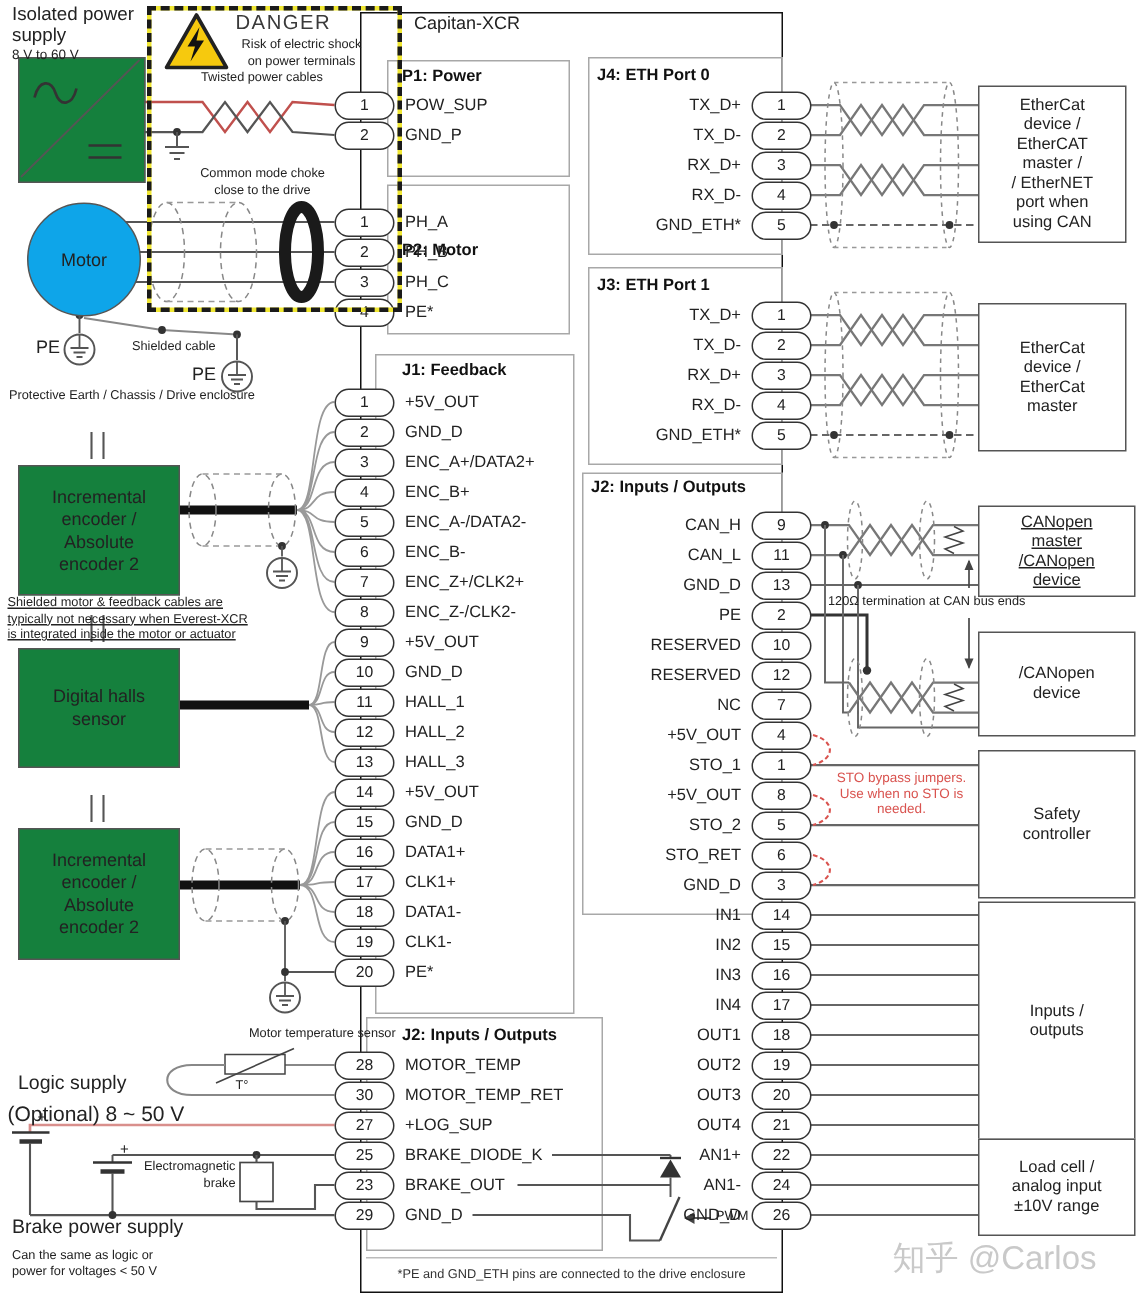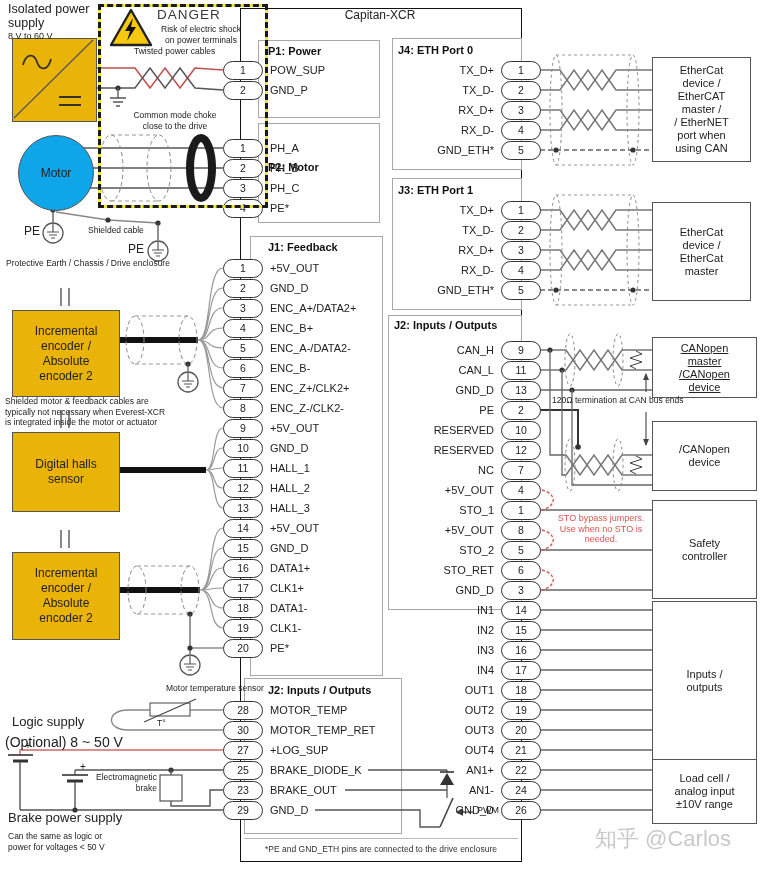--- a/index.html
+++ b/index.html
@@ -22,35 +22,35 @@
         display:flex;align-items:center;justify-content:center;flex:0 0 auto;color:#222;}
   .plabel{margin-left:7px;font-size:11px;white-space:nowrap;color:#222;}
   .pincol.rside .prow{justify-content:flex-end;}
   .pincol.rside .plabel{margin:0 7px 0 0;flex:1;text-align:right;}
   
   .danger-y{position:absolute;left:98px;top:4px;width:164px;height:198px;border:3px solid #f0e732;z-index:6;pointer-events:none;}
   .danger-b{position:absolute;left:98px;top:4px;width:164px;height:198px;border:3px dashed #1a1a1a;z-index:7;pointer-events:none;}
   svg{position:absolute;left:0;top:0;z-index:2;}
   .motor{position:absolute;left:18px;top:135px;width:74px;height:74px;border:1.3px solid #555;border-radius:50%;
          display:flex;align-items:center;justify-content:center;font-size:12px;background:#0ea5e9;z-index:3;}
-  .lbox{position:absolute;border:1.2px solid #555;background:#eab308;display:flex;align-items:center;justify-content:center;
+  .lbox{position:absolute;border:1.2px solid #555;background:#15803d;display:flex;align-items:center;justify-content:center;
         text-align:center;font-size:12px;line-height:15px;white-space:pre-line;z-index:3;}
   .watermark{position:absolute;left:595px;top:824px;font-size:22px;color:#c9c9c9;z-index:8;}
   .footer{position:absolute;left:244px;top:838px;width:274px;border-top:1px solid #bbb;text-align:center;
           font-size:8.5px;padding-top:5px;color:#333;z-index:4;}
   .stonote{position:absolute;left:548px;top:513px;width:106px;text-align:center;font-size:9px;line-height:10.5px;
            color:#d9534f;z-index:4;white-space:pre-line;}
 </style>
 </head>
 <body>
 
 <div id="stage">
 
   <div class="drivebox"></div>
-  <div class="txt" style="left:240px;top:8px;width:280px;text-align:center;font-size:12px;">Capitan-XCR</div>
+  <div class="txt" style="left:240px;top:8px;width:280px;text-align:left;font-size:12px;padding-left:36px;">Capitan-XCR</div>
   <div class="footer">*PE and GND_ETH pins are connected to the drive enclosure</div>
 
   <div class="cbox" style="left:258px;top:40px;width:120px;height:76px;"></div>
   <div class="cbox" style="left:258px;top:123px;width:120px;height:98px;"></div>
   <div class="cbox" style="left:250px;top:236px;width:131px;height:438px;"></div>
   <div class="cbox" style="left:244px;top:678px;width:156px;height:154px;"></div>
   <div class="cbox" style="left:392px;top:38px;width:128px;height:130px;"></div>
   <div class="cbox" style="left:392px;top:178px;width:128px;height:130px;"></div>
   <div class="cbox" style="left:388px;top:315px;width:132px;height:293px;"></div>
 
@@ -363,21 +363,21 @@
     </div>
   <div class="txt" style="left:24px;top:224px;font-size:12px;">PE</div>
   <div class="txt" style="left:128px;top:242px;font-size:12px;">PE</div>
   <div class="txt small" style="left:88px;top:225px;">Shielded cable</div>
   <div class="txt small" style="left:6px;top:258px;">Protective Earth / Chassis / Drive enclosure</div>
 
   <div class="lbox" style="left:12px;top:310px;width:106px;height:85px;"><span class="ml">Incremental
 encoder /
 Absolute
 encoder 2</span></div>
-  <div class="txt small ml" style="left:5px;top:396px;">Shielded motor &amp; feedback cables are
+  <div class="txt small ml" style="left:5px;top:396px;text-decoration:underline;">Shielded motor &amp; feedback cables are
 typically not necessary when Everest-XCR
 is integrated inside the motor or actuator</div>
   <div class="lbox" style="left:12px;top:432px;width:106px;height:78px;"><span class="ml">Digital halls
 sensor</span></div>
   <div class="lbox" style="left:12px;top:552px;width:106px;height:86px;"><span class="ml">Incremental
 encoder /
 Absolute
 encoder 2</span></div>
 
   <div class="txt small" style="left:118px;top:683px;padding-left:48px;">Motor temperature sensor</div>

